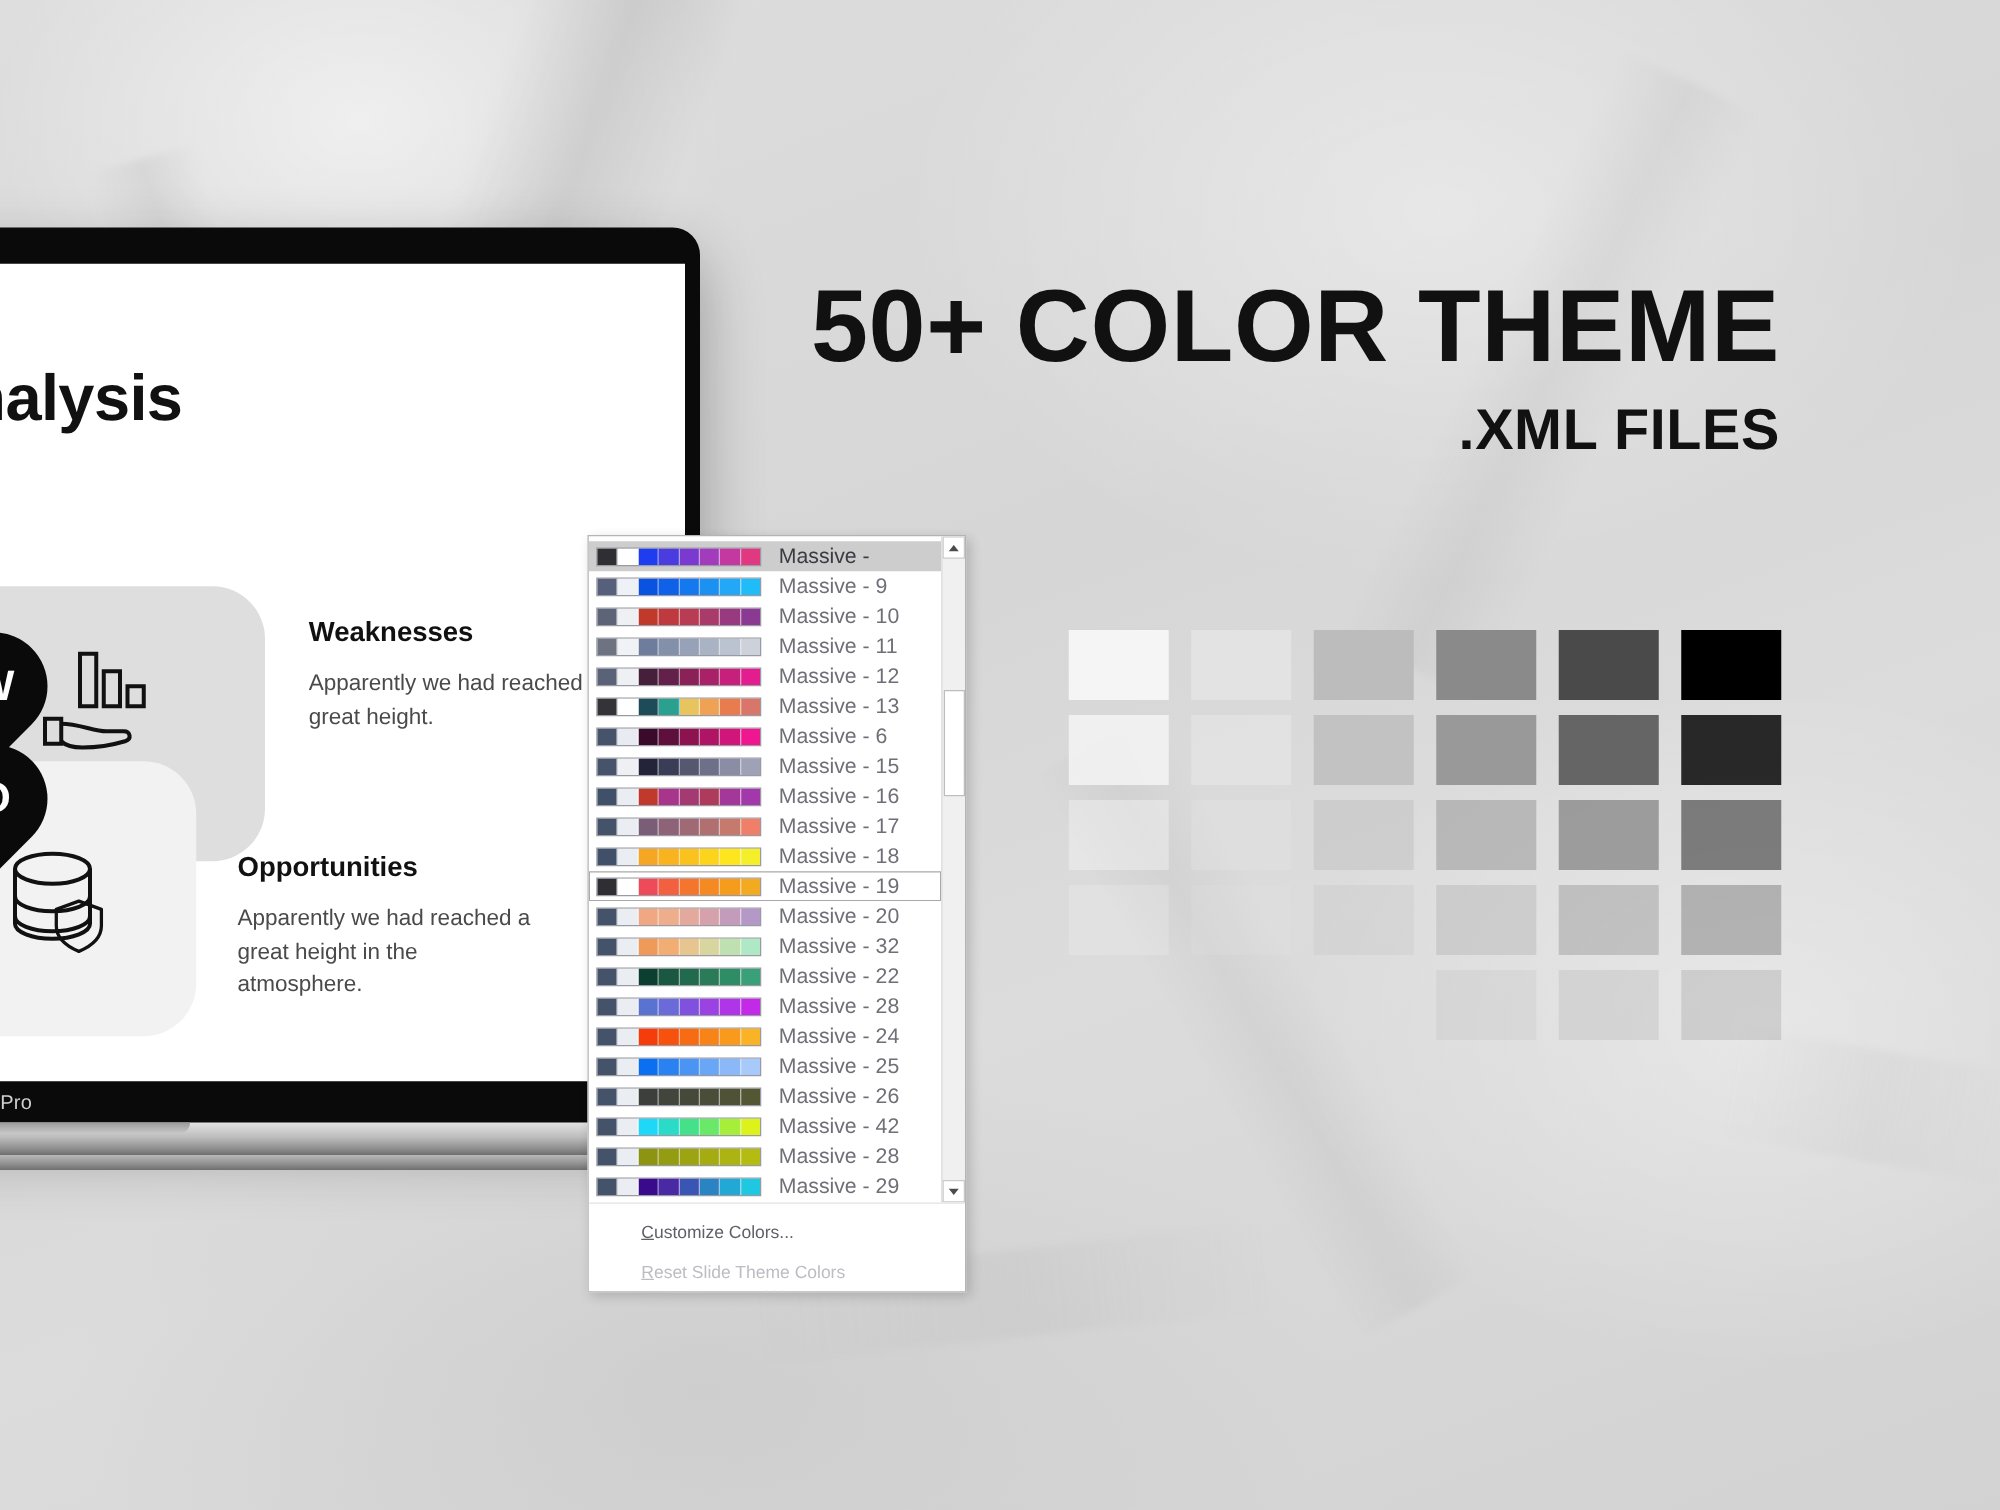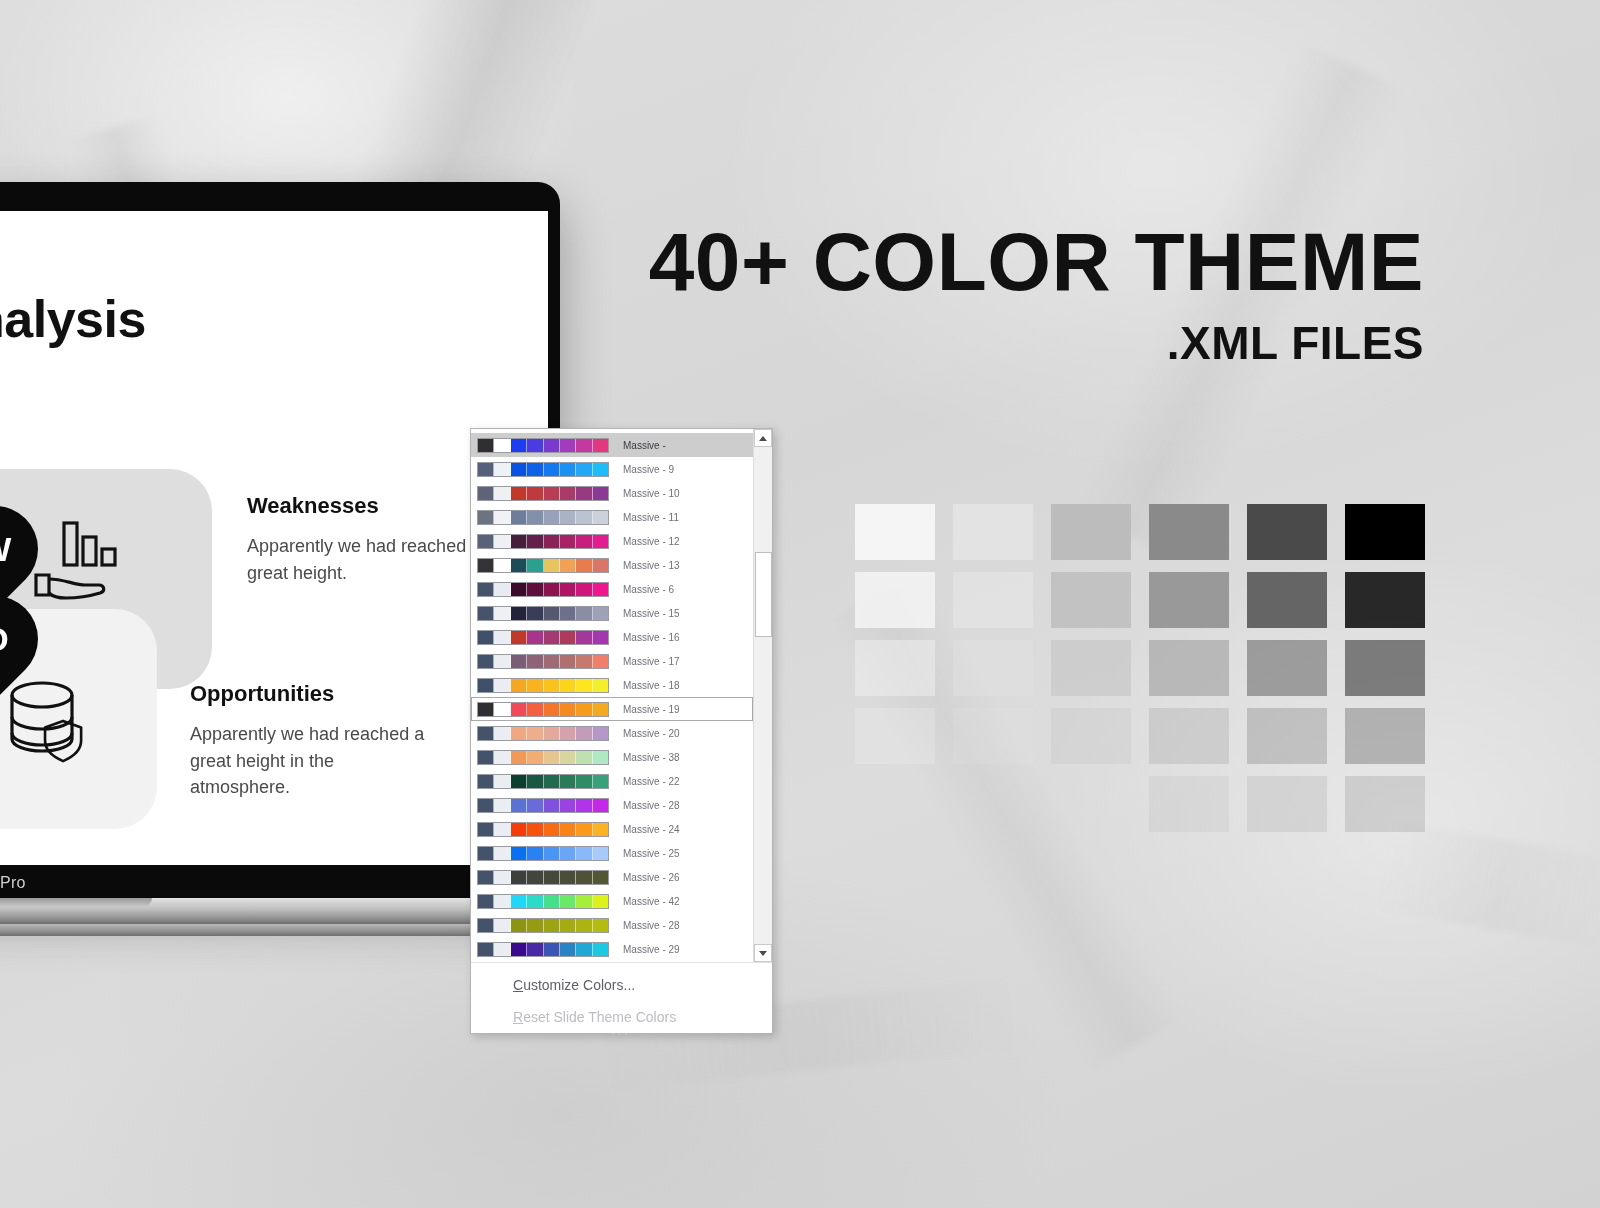--- a/index.html
+++ b/index.html
@@ -243,21 +243,21 @@
   .swatch-strip i {
     display: block;
     flex: 1 1 auto;
     border-right: 1px solid rgba(255,255,255,.55);
   }
   .swatch-strip i:last-child { border-right: 0; }
   .theme-label {
     margin-left: 14px;
     white-space: nowrap;
     color: #6f6f78;
-    font-size: 10px;
+    font-size: 17px;
   }
   .theme-row.selected .theme-label { color: #3a3a42; }
 
   
   #scrollbar {
     flex: 0 0 19px;
     background: #f0f0f0;
     border-left: 1px solid #dcdcdc;
     position: relative;
   }
@@ -317,21 +317,21 @@
 
   <div class="marble"></div>
   <div class="vein v1"></div>
   <div class="vein v2"></div>
   <div class="vein v3"></div>
   <div class="vein v4"></div>
   <div class="vein v5"></div>
   <div class="vein v6"></div>
 
   <div id="headline">
-    <div class="line1">40+ COLOR THEME</div>
+    <div class="line1">50+ COLOR THEME</div>
     <div class="line2">.XML FILES</div>
   </div>
 
   <div id="swatch-grid">
       <div class="sw" style="background: rgb(245, 245, 245); opacity: 1;"></div>
       <div class="sw" style="background: rgb(227, 227, 227); opacity: 1;"></div>
       <div class="sw" style="background: rgb(188, 188, 188); opacity: 1;"></div>
       <div class="sw" style="background: rgb(138, 138, 138); opacity: 1;"></div>
       <div class="sw" style="background: rgb(74, 74, 74); opacity: 1;"></div>
       <div class="sw" style="background: rgb(0, 0, 0); opacity: 1;"></div>
@@ -593,21 +593,21 @@
             <div class="swatch-strip">
               <i style="background: rgb(68, 82, 106);"></i>
               <i style="background: rgb(234, 237, 242);"></i>
               <i style="background: rgb(240, 154, 90);"></i>
               <i style="background: rgb(241, 173, 114);"></i>
               <i style="background: rgb(230, 197, 143);"></i>
               <i style="background: rgb(216, 213, 158);"></i>
               <i style="background: rgb(191, 224, 176);"></i>
               <i style="background: rgb(174, 232, 196);"></i>
             </div>
-            <div class="theme-label">Massive - 38</div>
+            <div class="theme-label">Massive - 32</div>
           </div>
           <div class="theme-row">
             <div class="swatch-strip">
               <i style="background: rgb(68, 82, 106);"></i>
               <i style="background: rgb(234, 237, 242);"></i>
               <i style="background: rgb(13, 63, 48);"></i>
               <i style="background: rgb(26, 88, 65);"></i>
               <i style="background: rgb(34, 106, 77);"></i>
               <i style="background: rgb(42, 124, 89);"></i>
               <i style="background: rgb(47, 141, 102);"></i>

